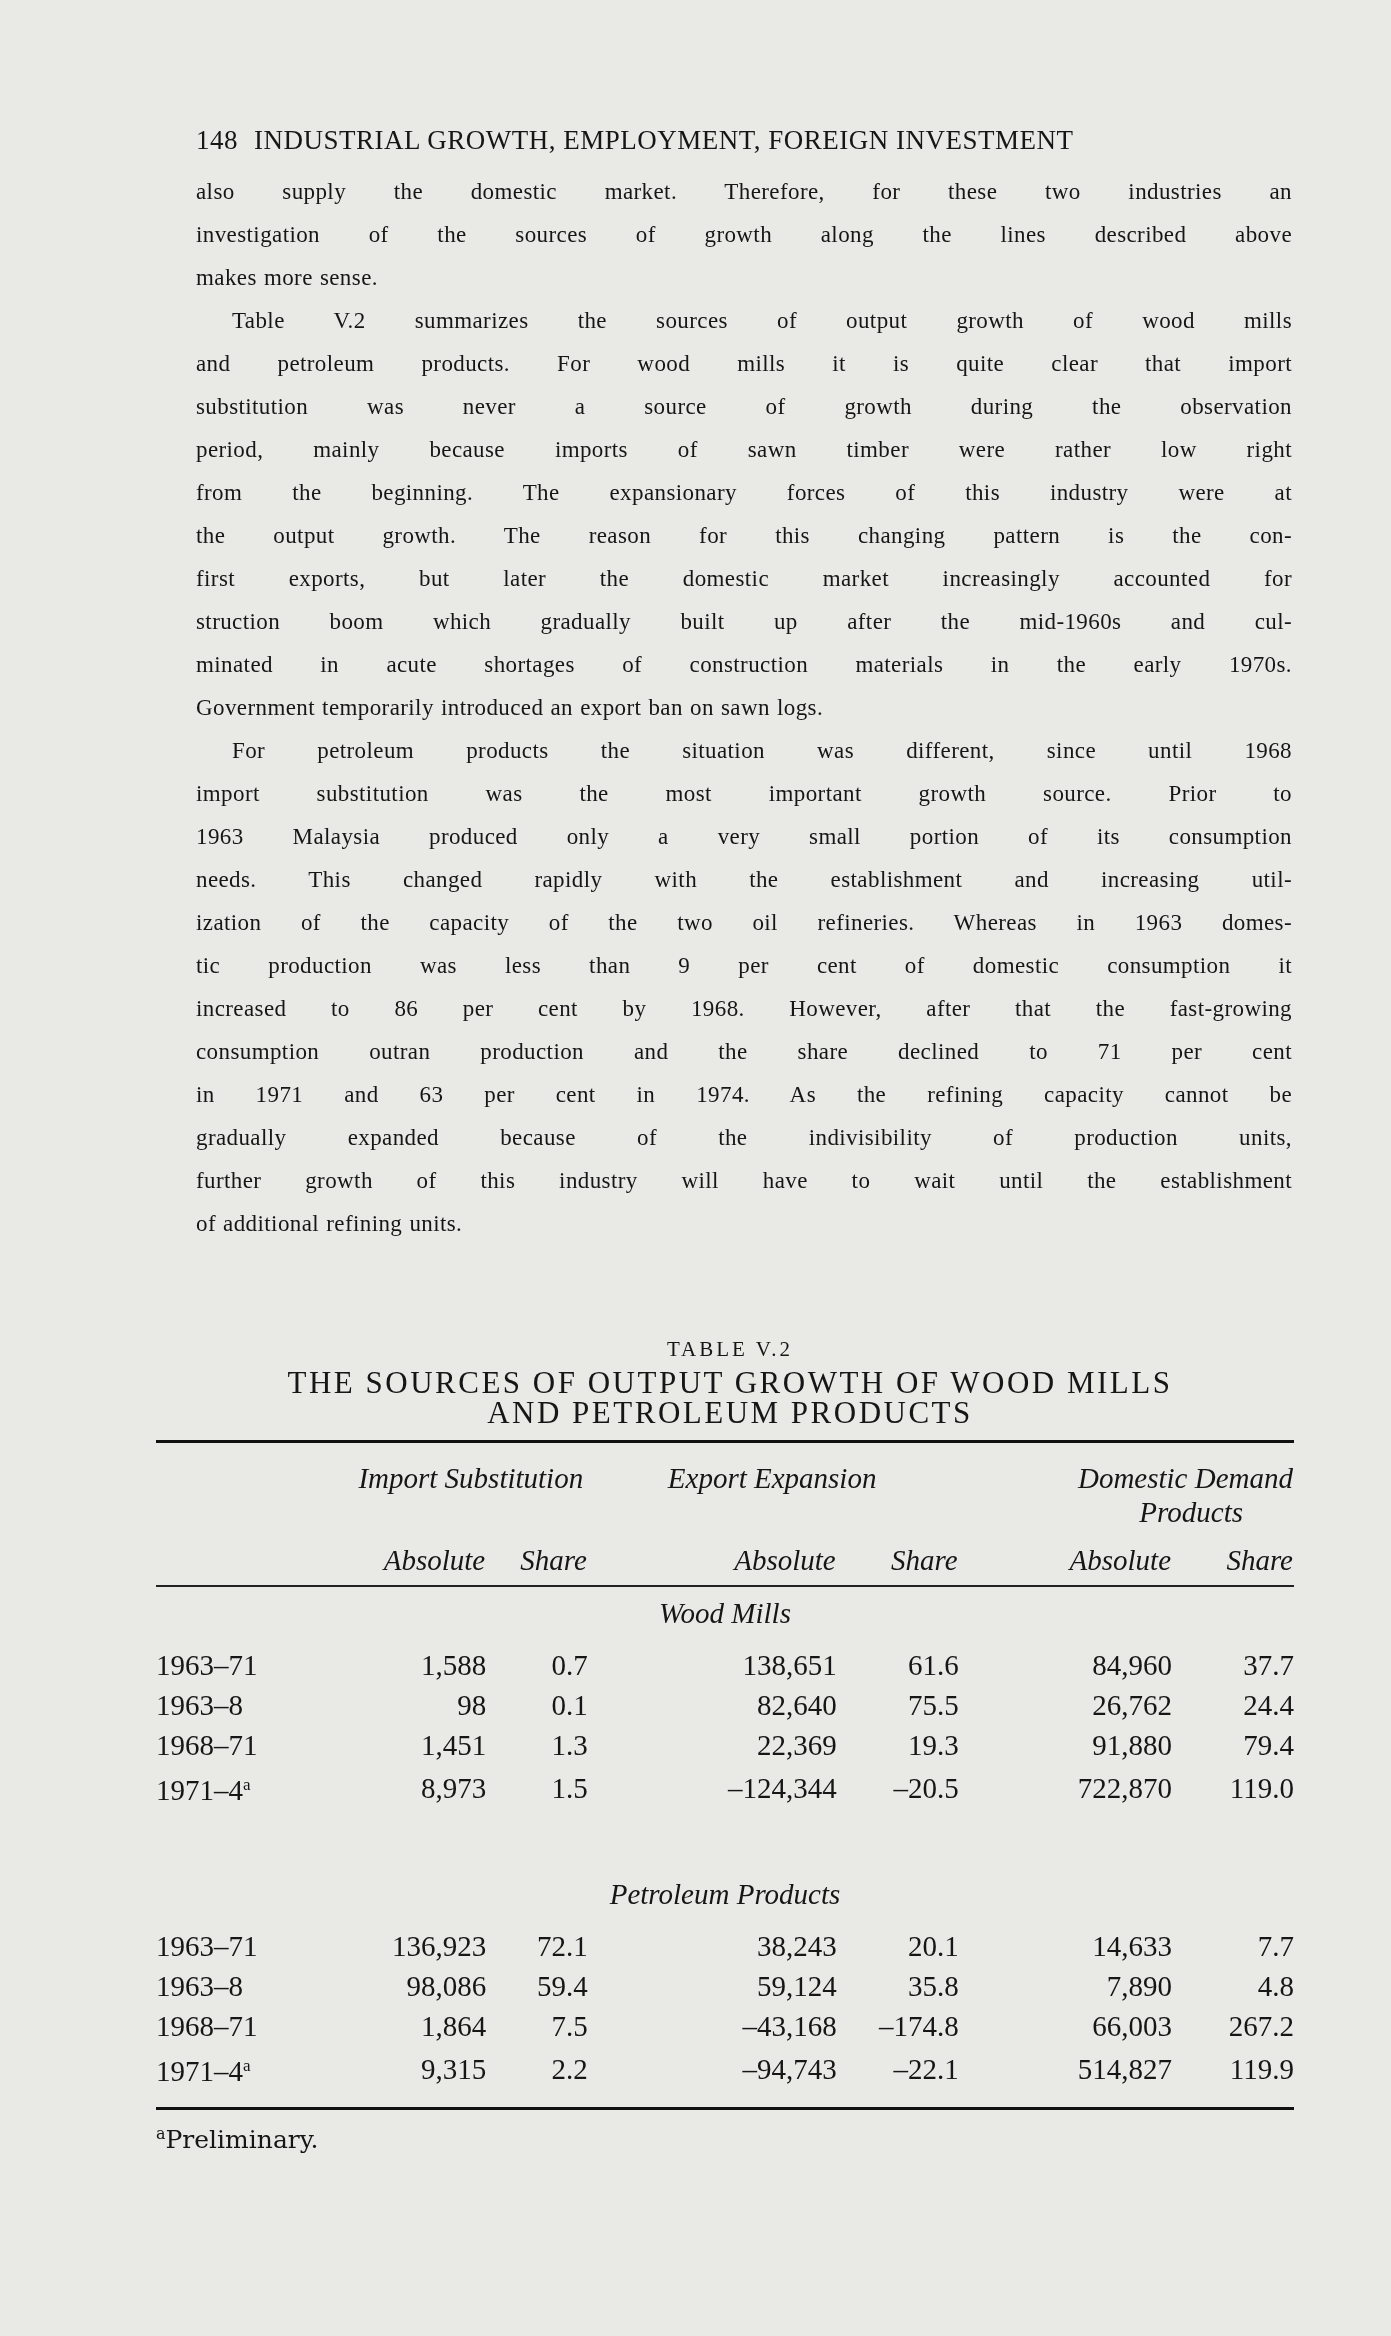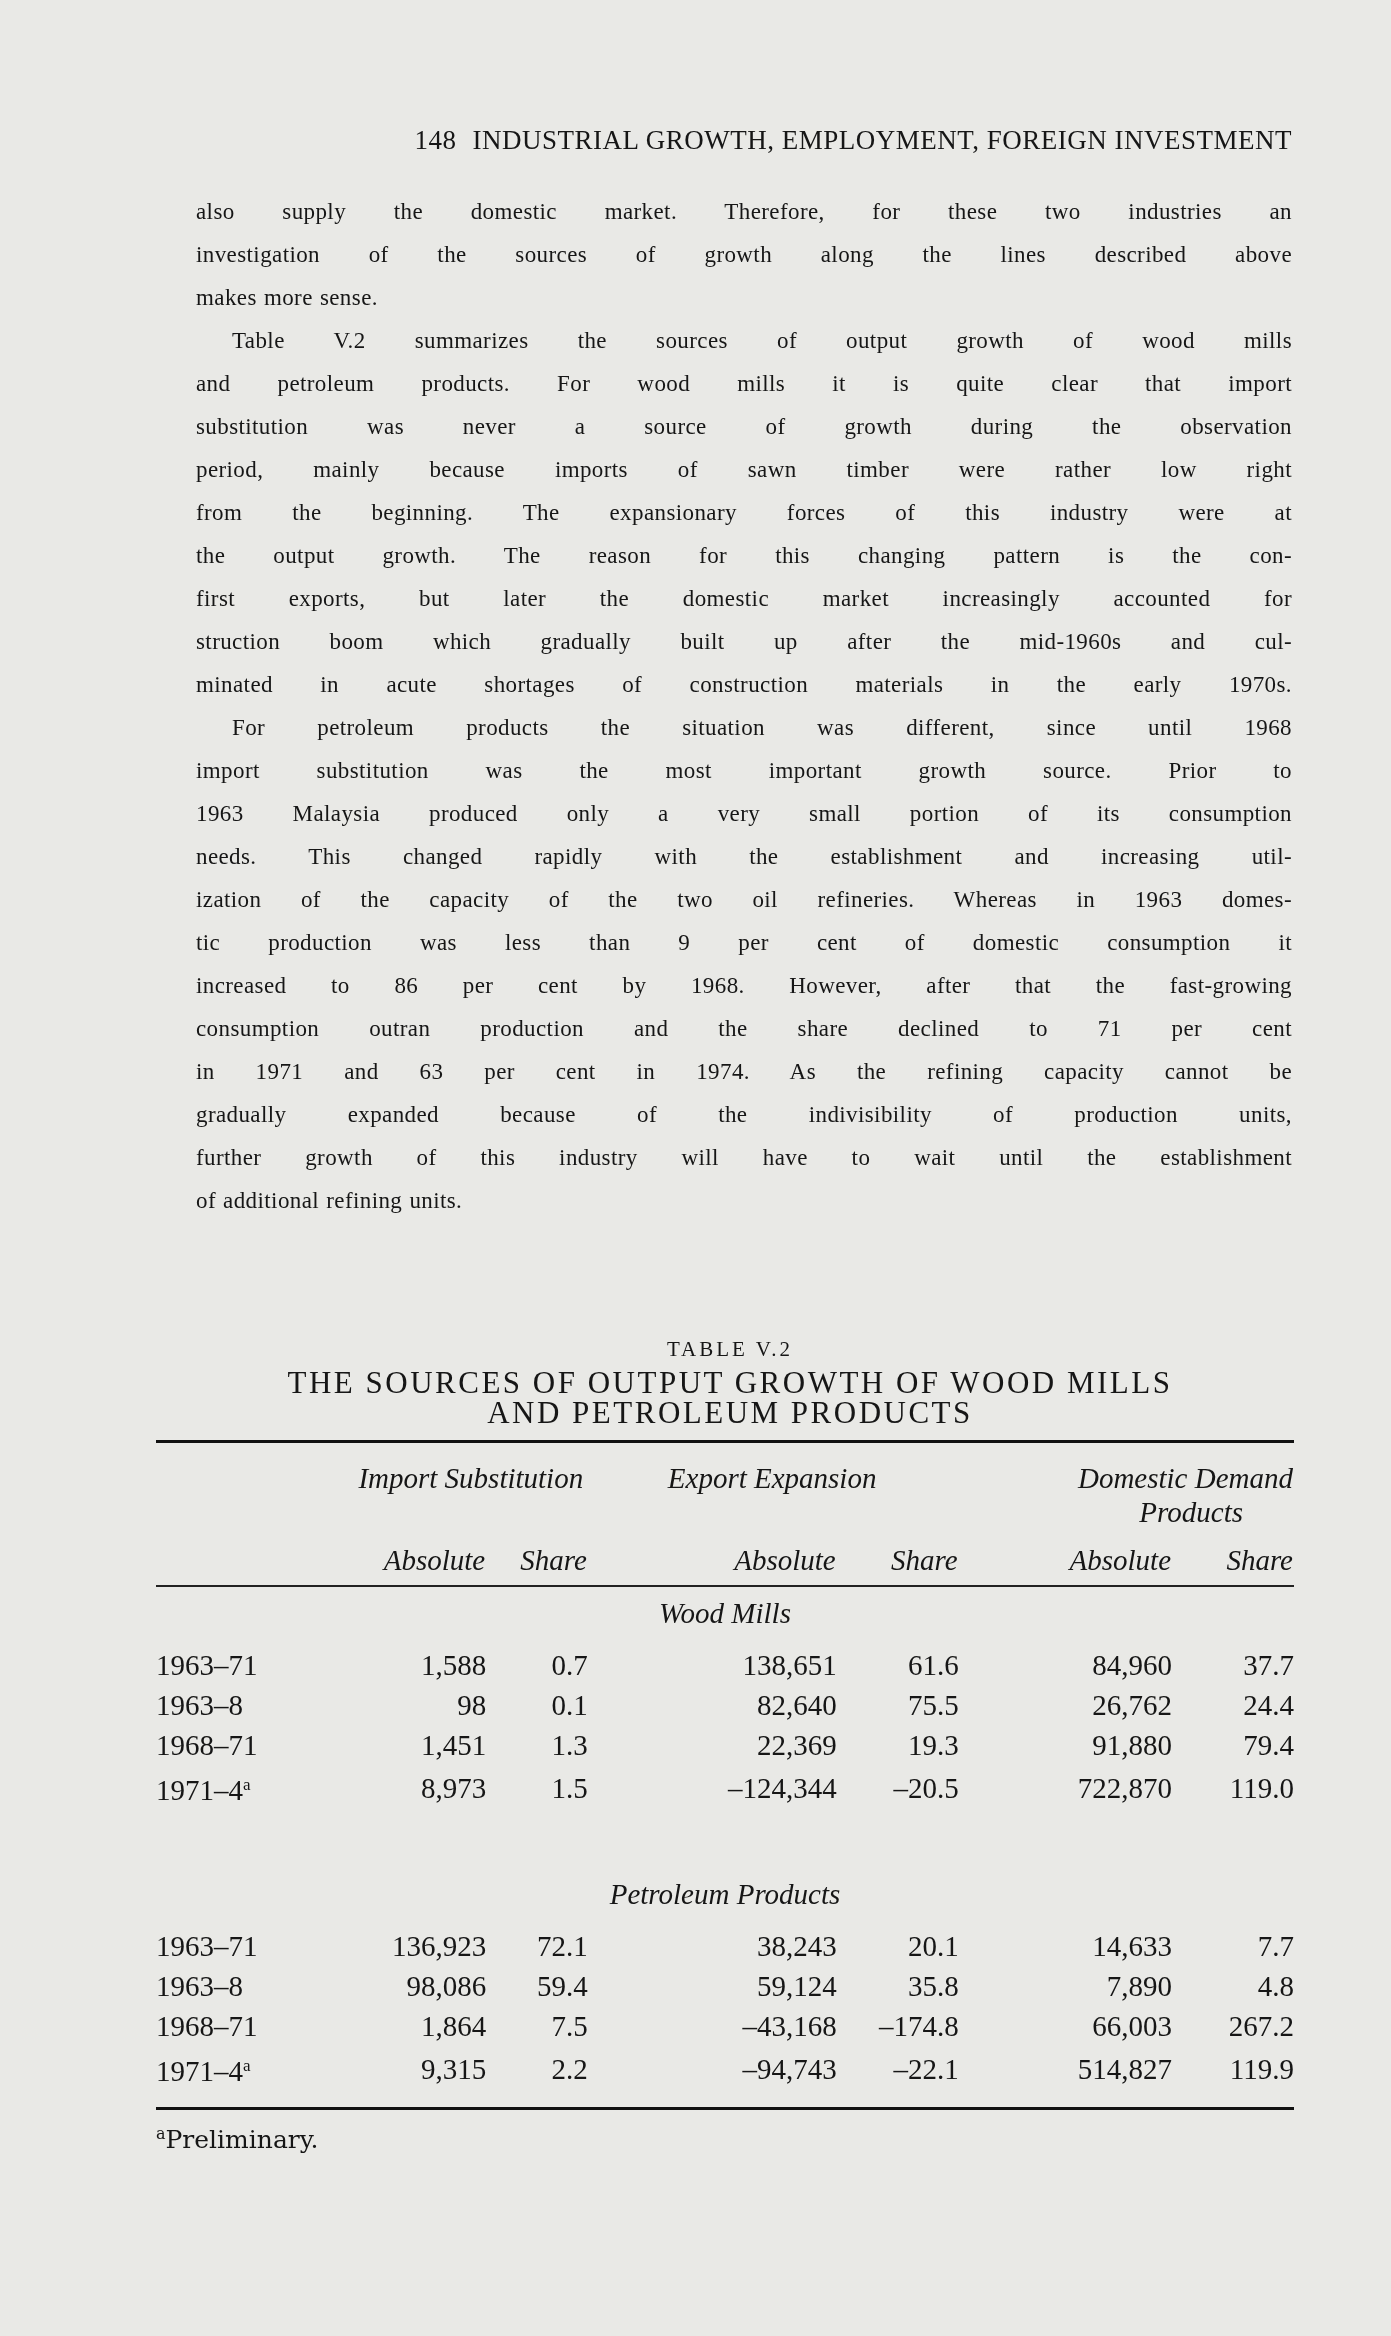--- a/index.html
+++ b/index.html
@@ -14,22 +14,21 @@
     .page {
       position: absolute;
       left: 196px; top: 118px;
       width: 1096px;
     }
     .running-head {
       font-size: 27px;
       letter-spacing: 0.5px;
       height: 44px;
       line-height: 44px;
-      margin-bottom: 28px;
-      text-align: right;
+      margin-bottom: 8px;
     }
     .running-head .pnum { margin-right: 16px; }
     .body-text {
       font-size: 23px;
       line-height: 43px;
       text-align: justify;
       letter-spacing: 0.4px;
       word-spacing: 1px;
     }
     .body-text p { margin: 0; }
@@ -98,20 +97,21 @@
     <p>
       <span class="line indent">Table V.2 summarizes the sources of output growth of wood mills</span>
       <span class="line">and petroleum products. For wood mills it is quite clear that import</span>
       <span class="line">substitution was never a source of growth during the observation</span>
       <span class="line">period, mainly because imports of sawn timber were rather low right</span>
       <span class="line">from the beginning. The expansionary forces of this industry were at</span>
       <span class="line">the output growth. The reason for this changing pattern is the con-</span>
       <span class="line">first exports, but later the domestic market increasingly accounted for</span>
       <span class="line">struction boom which gradually built up after the mid-1960s and cul-</span>
       <span class="line">minated in acute shortages of construction materials in the early 1970s.</span>
+      <span class="line last">Government temporarily introduced an export ban on sawn logs.</span>
     </p>
     <p>
       <span class="line indent">For petroleum products the situation was different, since until 1968</span>
       <span class="line">import substitution was the most important growth source. Prior to</span>
       <span class="line">1963 Malaysia produced only a very small portion of its consumption</span>
       <span class="line">needs. This changed rapidly with the establishment and increasing util-</span>
       <span class="line">ization of the capacity of the two oil refineries. Whereas in 1963 domes-</span>
       <span class="line">tic production was less than 9 per cent of domestic consumption it</span>
       <span class="line">increased to 86 per cent by 1968. However, after that the fast-growing</span>
       <span class="line">consumption outran production and the share declined to 71 per cent</span>

